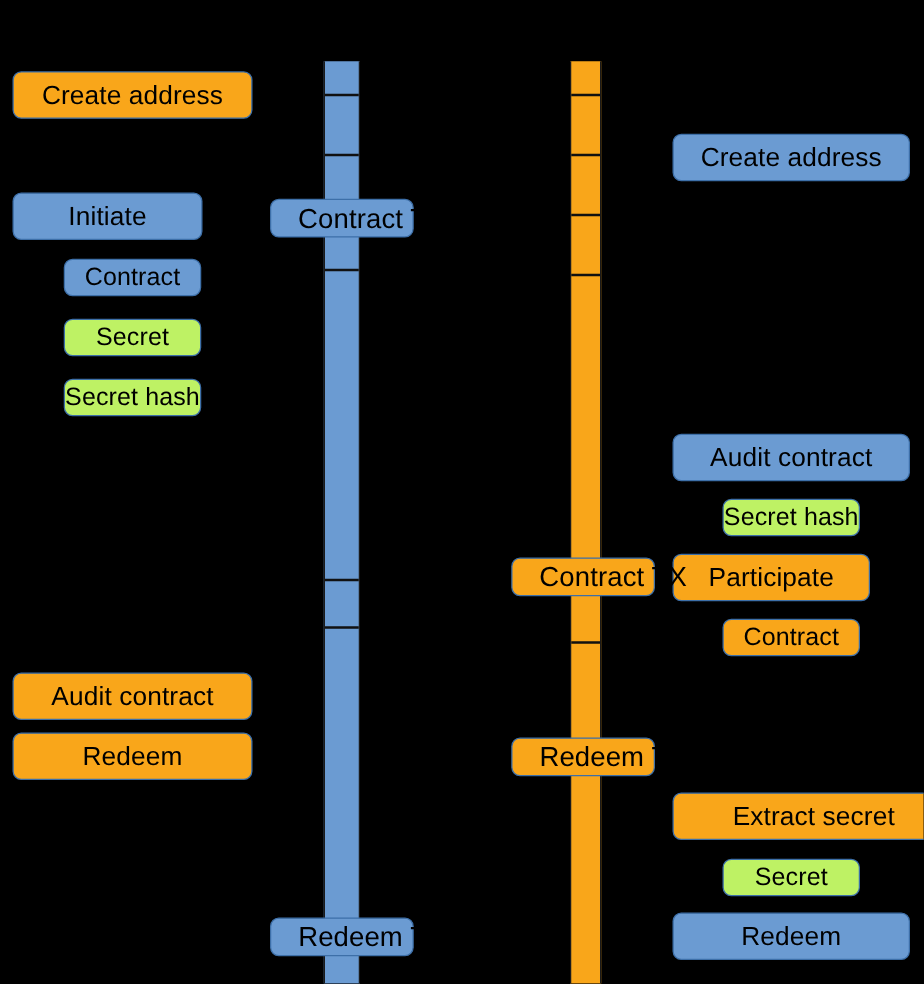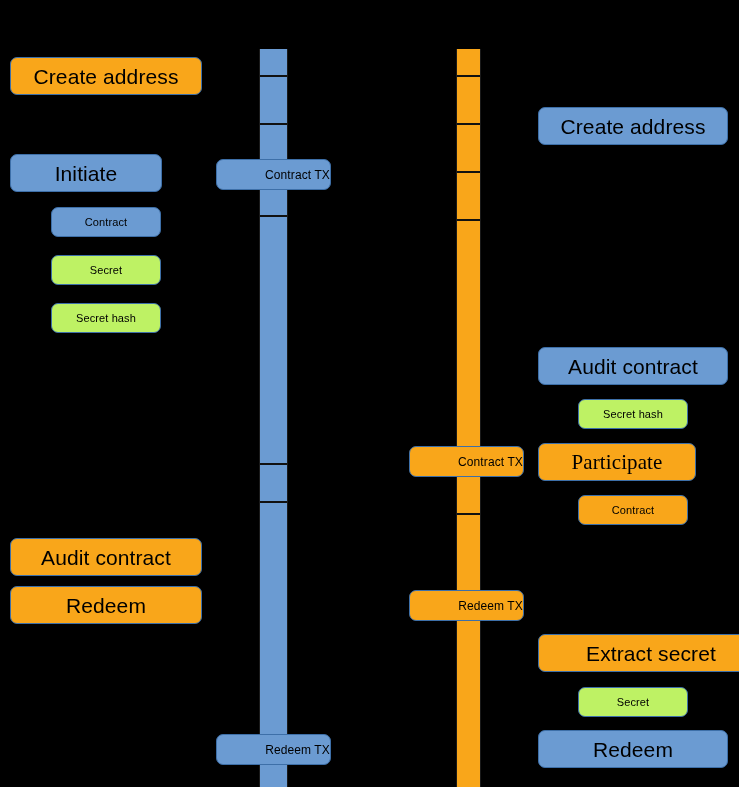--- a/index.html
+++ b/index.html
@@ -47,22 +47,22 @@
     text-align: center;
     line-height: 1;
     white-space: nowrap;
     letter-spacing: 0.1px;
   }
   .node.blue   { background: #6B9BD2; border-color: #3d6fa8; }
   .node.orange { background: #F9A61A; border-color: #3d6fa8; }
   .node.green  { background: #bef264; border-color: #3d6fa8; }
 
   .node.big    { font-size: 21px; }
-  .node.small  { font-size: 11px; }
-  .node.txlbl  { font-size: 12px; padding-left: 48px; }
+  .node.small  { font-size: 20px; }
+  .node.txlbl  { font-size: 22px; padding-left: 48px; }
 </style>
 </head>
 <body>
 
 <div id="canvas" style="background: rgb(0, 0, 0);">
 
 <div class="chain blue" style="left: 259px; top: 49px; width: 29px; height: 738px; background: rgb(107, 155, 210);">
       <div class="tick" style="top: 26px; background: rgb(17, 17, 17);"></div>
       <div class="tick" style="top: 74px; background: rgb(17, 17, 17);"></div>
       <div class="tick" style="top: 166px; background: rgb(17, 17, 17);"></div>
@@ -99,21 +99,21 @@
     </div>
     <div class="node blue big" style="left: 538px; top: 107px; width: 190px; height: 38px;">
       <span>Create address</span>
     </div>
     <div class="node blue big" style="left: 538px; top: 347px; width: 190px; height: 38px;">
       <span>Audit contract</span>
     </div>
     <div class="node green small" style="left: 578px; top: 399px; width: 110px; height: 30px;">
       <span>Secret hash</span>
     </div>
-    <div class="node orange big" style="left: 538px; top: 443px; width: 158px; height: 38px; font-family: Liberation Serif, serif;">
+    <div class="node orange big" style="left: 538px; top: 443px; width: 158px; height: 38px;">
       <span>Participate</span>
     </div>
     <div class="node orange small" style="left: 578px; top: 495px; width: 110px; height: 30px;">
       <span>Contract</span>
     </div>
     <div class="node orange big" style="left: 538px; top: 634px; width: 226px; height: 38px;">
       <span>Extract secret</span>
     </div>
     <div class="node green small" style="left: 578px; top: 687px; width: 110px; height: 30px;">
       <span>Secret</span>

